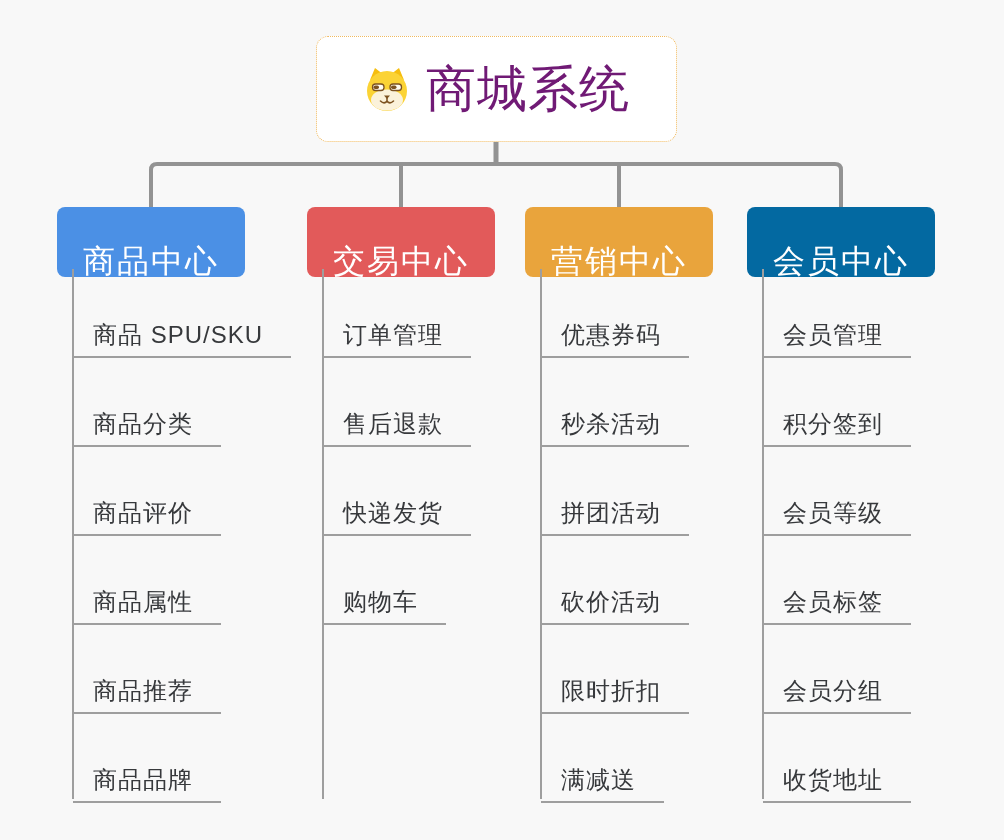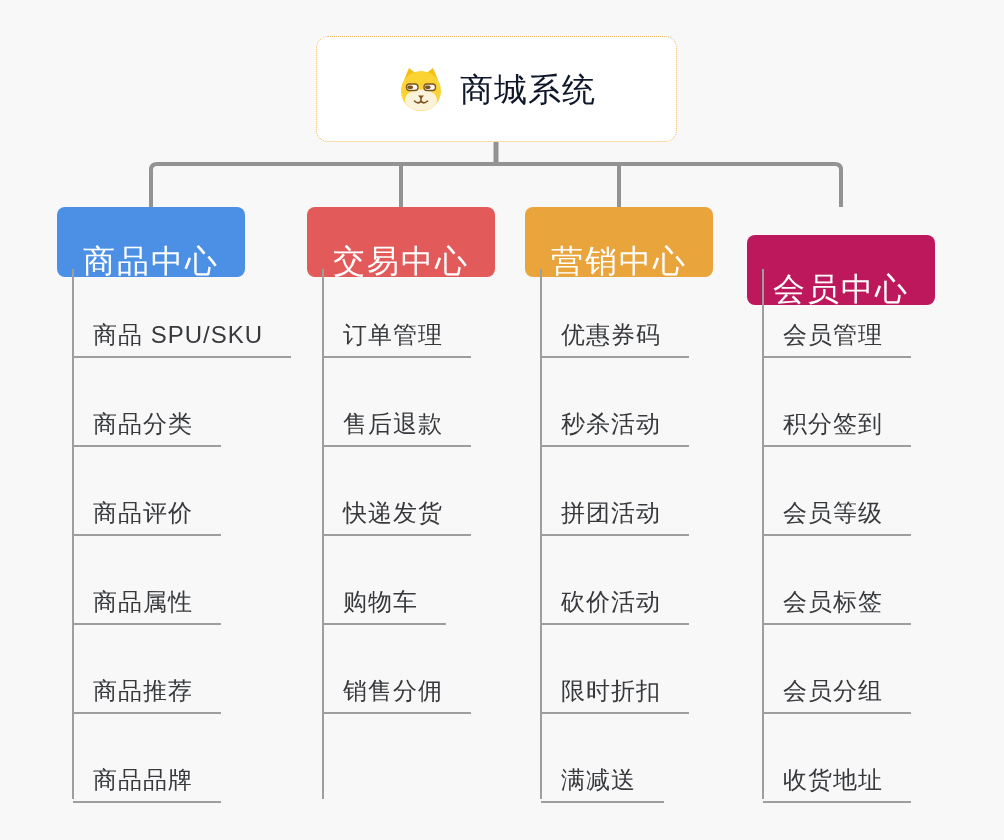--- a/index.html
+++ b/index.html
@@ -19,22 +19,22 @@
     position: absolute; left: 316px; top: 36px;
     width: 361px; height: 106px;
     background: #FFFFFF;
     border: 1px dotted #F1BA5F;
     border-radius: 12px;
     box-sizing: border-box;
     display: flex; align-items: center; justify-content: center;
     gap: 15px;
   }
   .root-title {
-    font-size: 33px; line-height: 1;
-    color: #0f172a;
+    font-size: 50px; line-height: 1;
+    color: #701a75;
     letter-spacing: 1px;
     white-space: nowrap;
   }
   .dog-icon { display: block; }
 
   
   .branch { position: absolute; top: 207px; width: 188px; }
   .b0 { left: 57px; }
   .b1 { left: 307px; }
   .b2 { left: 525px; }
@@ -139,23 +139,20 @@
         </div>
       <div class="child">
           <span class="child-label">售后退款</span>
         </div>
       <div class="child">
           <span class="child-label">快递发货</span>
         </div>
       <div class="child">
           <span class="child-label">购物车</span>
         </div>
-      <div class="child">
-          <span class="child-label">销售分佣</span>
-        </div>
     </div>
   </section>
 
   <section class="branch b2">
     <div class="branch-box" style="background-color: rgb(233, 164, 60);">
       <span class="branch-label">营销中心</span>
     </div>
     <div class="children">
       <div class="trunk"></div>
       <div class="child">
@@ -173,21 +170,21 @@
       <div class="child">
           <span class="child-label">限时折扣</span>
         </div>
       <div class="child">
           <span class="child-label">满减送</span>
         </div>
     </div>
   </section>
 
   <section class="branch b3">
-    <div class="branch-box" style="background-color: #be185d; margin-top: 28px;">
+    <div class="branch-box" style="background-color: #0369a1;">
       <span class="branch-label">会员中心</span>
     </div>
     <div class="children">
       <div class="trunk"></div>
       <div class="child">
           <span class="child-label">会员管理</span>
         </div>
       <div class="child">
           <span class="child-label">积分签到</span>
         </div>

